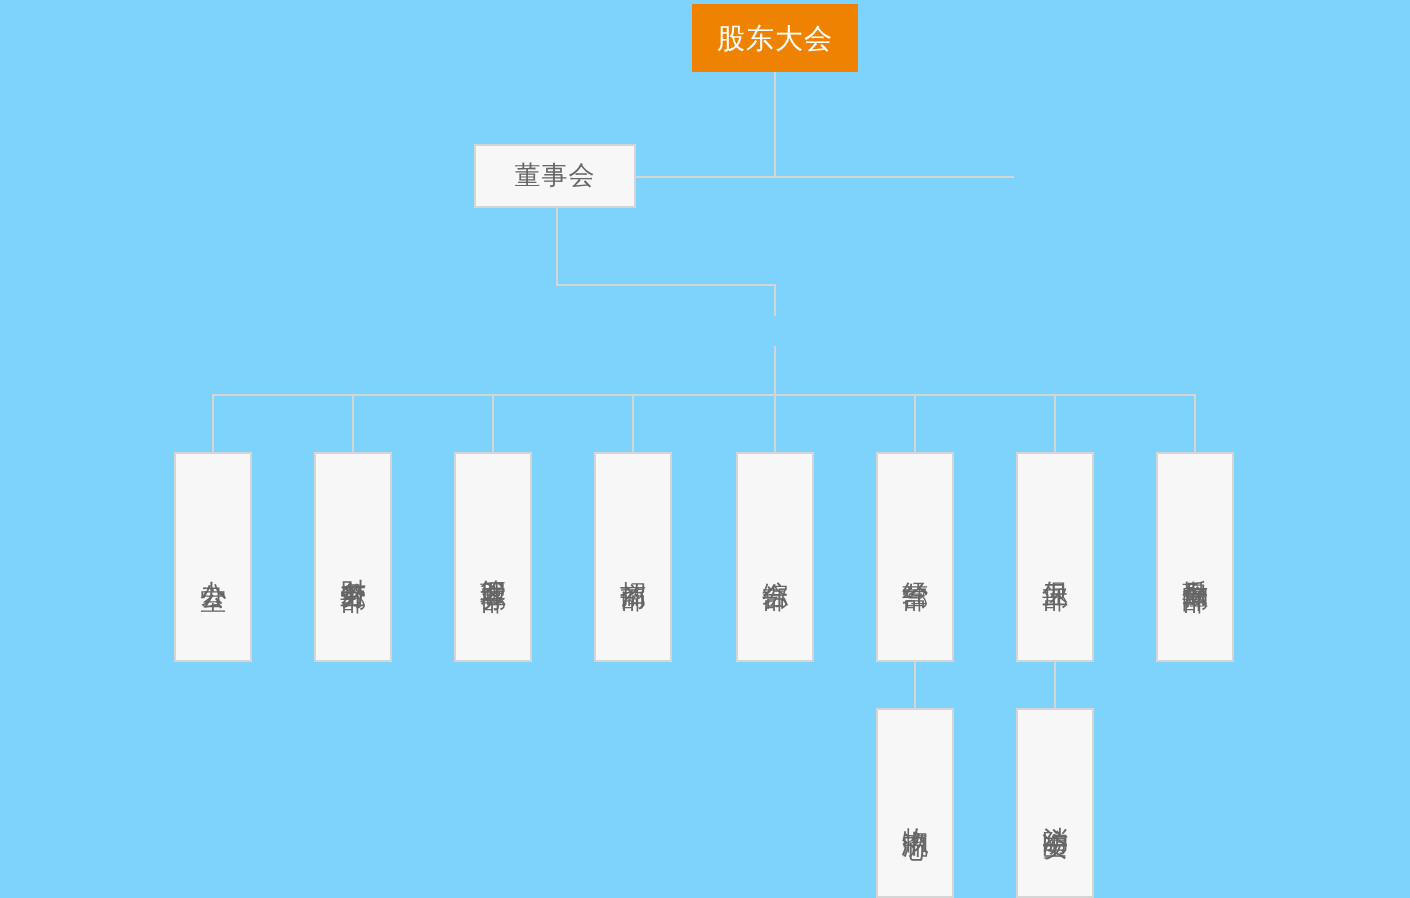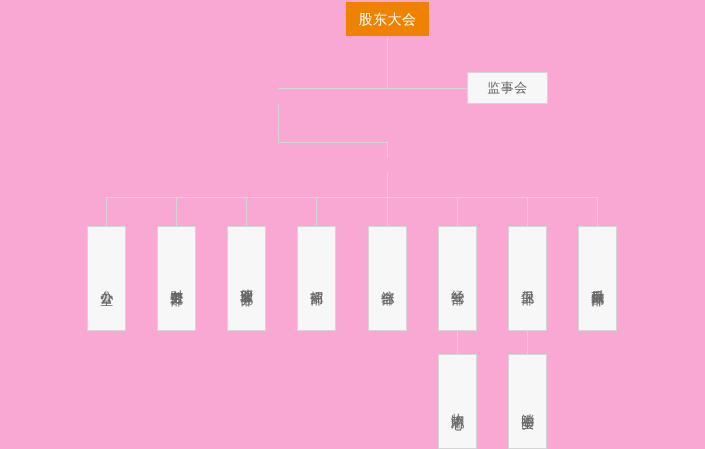--- a/index.html
+++ b/index.html
@@ -7,21 +7,21 @@
     padding: 0;
     background: #ffffff;
   }
   body {
     font-family: "Liberation Sans", "DejaVu Sans", sans-serif;
   }
   #canvas {
     position: relative;
     width: 705px;
     height: 449px;
-    background: #f9a8d4;
+    background: #7dd3fc;
     overflow: hidden;
   }
   .node {
     position: absolute;
     box-sizing: border-box;
     border: 1px solid #d5d5d5;
     background: #f7f7f7;
     color: #666666;
     font-size: 13px;
     display: flex;
@@ -73,22 +73,22 @@
   <div class="line v" style="left:387px; top:197px; height:29px;"></div>
   <div class="line v" style="left:457px; top:197px; height:29px;"></div>
   <div class="line v" style="left:527px; top:197px; height:29px;"></div>
   <div class="line v" style="left:597px; top:197px; height:29px;"></div>
 
   <div class="line v" style="left:457px; top:331px; height:23px;"></div>
   <div class="line v" style="left:527px; top:331px; height:23px;"></div>
 
   <div class="node root" style="left:346px; top:2px; width:83px; height:34px;">股东大会</div>
 
+  <div class="node" style="left:237px; top:72px; width:81px; height:32px;">董事会</div>
 
-  <div class="node" style="left:467px; top:72px; width:81px; height:32px;">监事会</div>
 
 
   <div class="node vertical" style="left:87px; top:226px; width:39px; height:105px;">办公室</div>
   <div class="node vertical" style="left:157px; top:226px; width:39px; height:105px;">财务劳工部</div>
   <div class="node vertical" style="left:227px; top:226px; width:39px; height:105px;">管理服务部</div>
   <div class="node vertical" style="left:297px; top:226px; width:39px; height:105px;">招商部</div>
   <div class="node vertical" style="left:368px; top:226px; width:39px; height:105px;">综合部</div>
   <div class="node vertical" style="left:438px; top:226px; width:39px; height:105px;">经营部</div>
   <div class="node vertical" style="left:508px; top:226px; width:39px; height:105px;">保卫部</div>
   <div class="node vertical" style="left:578px; top:226px; width:39px; height:105px;">后勤保障部</div>

